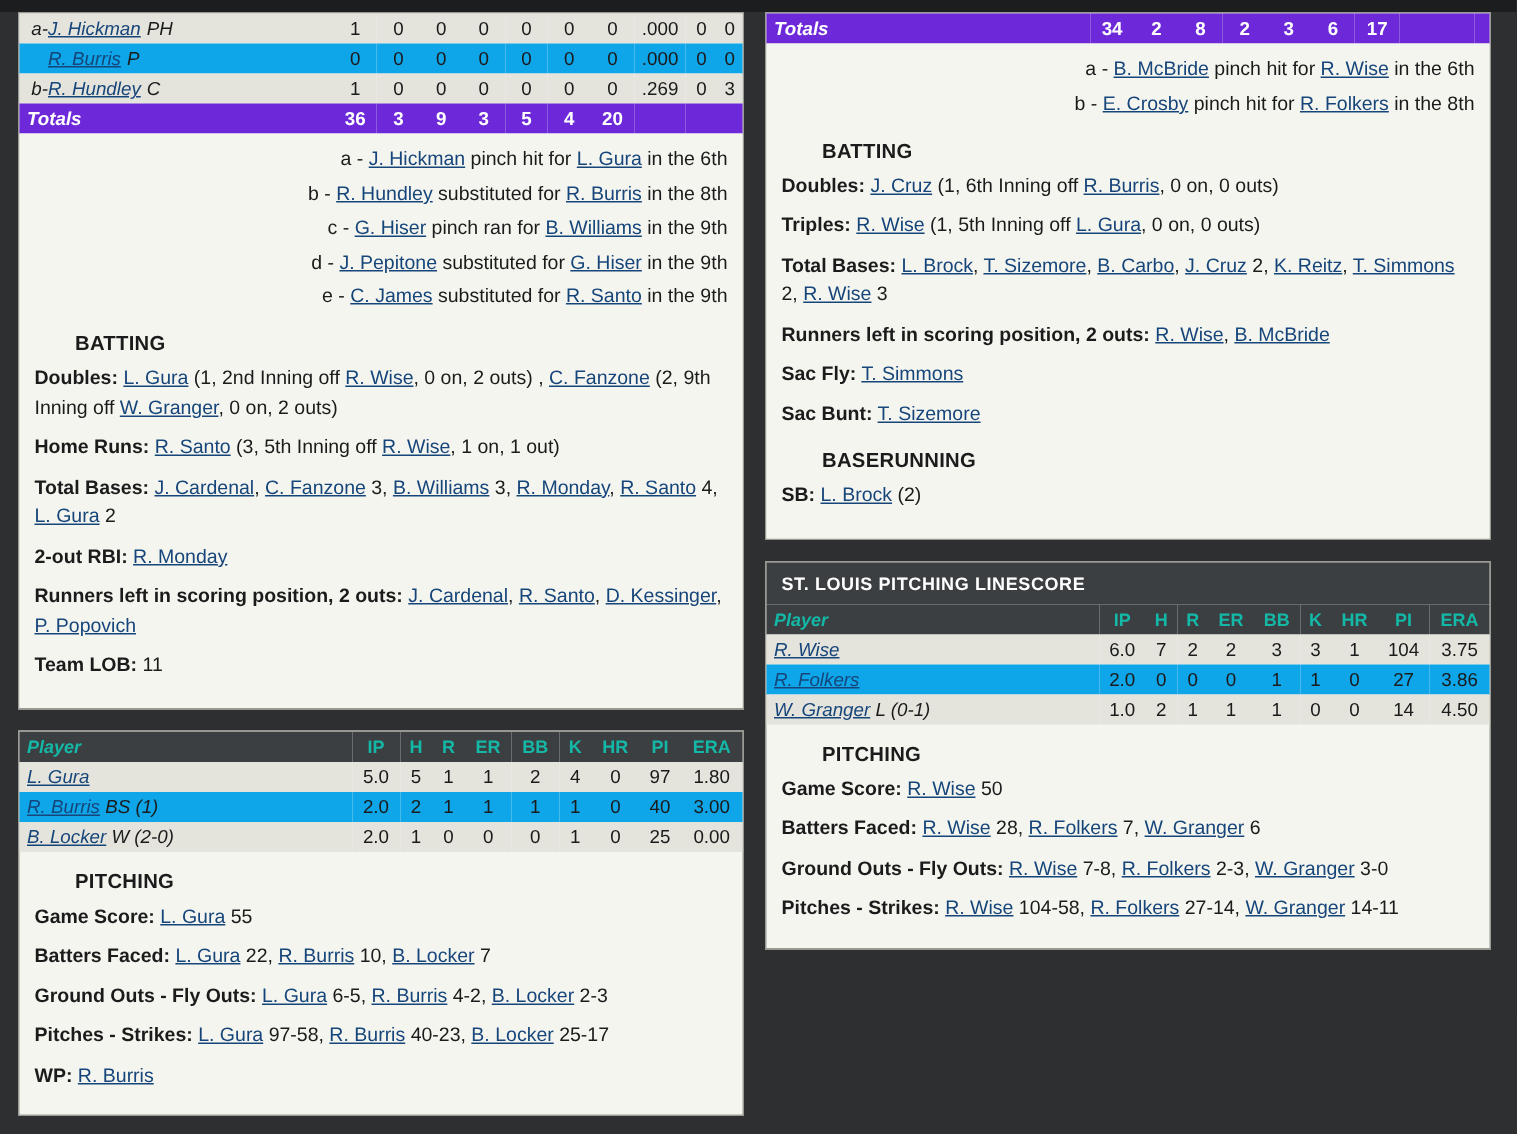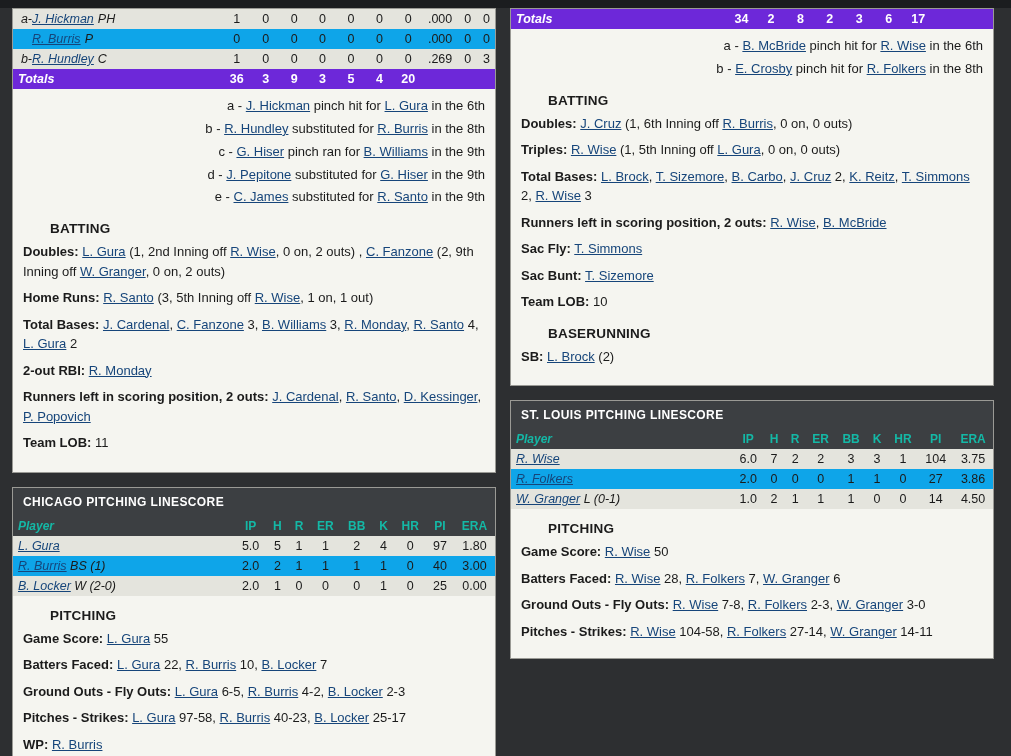--- a/index.html
+++ b/index.html
@@ -175,21 +175,20 @@
           <p class="stat-line"><b>Doubles:</b> <span><span class="lnk">L. Gura</span> (1, 2nd Inning off <span class="lnk">R. Wise</span>, 0 on, 2 outs) , <span class="lnk">C. Fanzone</span> (2, 9th Inning off <span class="lnk">W. Granger</span>, 0 on, 2 outs)</span></p>
           <p class="stat-line"><b>Home Runs:</b> <span><span class="lnk">R. Santo</span> (3, 5th Inning off <span class="lnk">R. Wise</span>, 1 on, 1 out)</span></p>
           <p class="stat-line"><b>Total Bases:</b> <span><span class="lnk">J. Cardenal</span>, <span class="lnk">C. Fanzone</span> 3, <span class="lnk">B. Williams</span> 3, <span class="lnk">R. Monday</span>, <span class="lnk">R. Santo</span> 4, <span class="lnk">L. Gura</span> 2</span></p>
           <p class="stat-line"><b>2-out RBI:</b> <span><span class="lnk">R. Monday</span></span></p>
           <p class="stat-line"><b>Runners left in scoring position, 2 outs:</b> <span><span class="lnk">J. Cardenal</span>, <span class="lnk">R. Santo</span>, <span class="lnk">D. Kessinger</span>, <span class="lnk">P. Popovich</span></span></p>
           <p class="stat-line"><b>Team LOB:</b> <span>11</span></p>
         </div>
       </div>
 
       <div class="panel">
-        <div class="header-bar">CHICAGO PITCHING LINESCORE</div>
         <table class="lines">
           <thead>
             <tr>
               <th class="player">Player</th>
               <th>IP</th>
               <th>H</th>
               <th>R</th>
               <th>ER</th>
               <th>BB</th>
               <th>K</th>
@@ -275,21 +274,20 @@
           <p class="note">b - <span class="lnk">E. Crosby</span> pinch hit for <span class="lnk">R. Folkers</span> in the 8th</p>
 
           <div class="section-title">BATTING</div>
 
           <p class="stat-line"><b>Doubles:</b> <span><span class="lnk">J. Cruz</span> (1, 6th Inning off <span class="lnk">R. Burris</span>, 0 on, 0 outs)</span></p>
           <p class="stat-line"><b>Triples:</b> <span><span class="lnk">R. Wise</span> (1, 5th Inning off <span class="lnk">L. Gura</span>, 0 on, 0 outs)</span></p>
           <p class="stat-line"><b>Total Bases:</b> <span><span class="lnk">L. Brock</span>, <span class="lnk">T. Sizemore</span>, <span class="lnk">B. Carbo</span>, <span class="lnk">J. Cruz</span> 2, <span class="lnk">K. Reitz</span>, <span class="lnk">T. Simmons</span> 2, <span class="lnk">R. Wise</span> 3</span></p>
           <p class="stat-line"><b>Runners left in scoring position, 2 outs:</b> <span><span class="lnk">R. Wise</span>, <span class="lnk">B. McBride</span></span></p>
           <p class="stat-line"><b>Sac Fly:</b> <span><span class="lnk">T. Simmons</span></span></p>
           <p class="stat-line"><b>Sac Bunt:</b> <span><span class="lnk">T. Sizemore</span></span></p>
-          <p class="stat-line"><b>Team LOB:</b> <span>10</span></p>
 
           <div class="section-title">BASERUNNING</div>
           <p class="stat-line"><b>SB:</b> <span><span class="lnk">L. Brock</span> (2)</span></p>
         </div>
       </div>
 
       <div class="panel">
         <div class="header-bar">ST. LOUIS PITCHING LINESCORE</div>
         <table class="lines">
           <thead>

